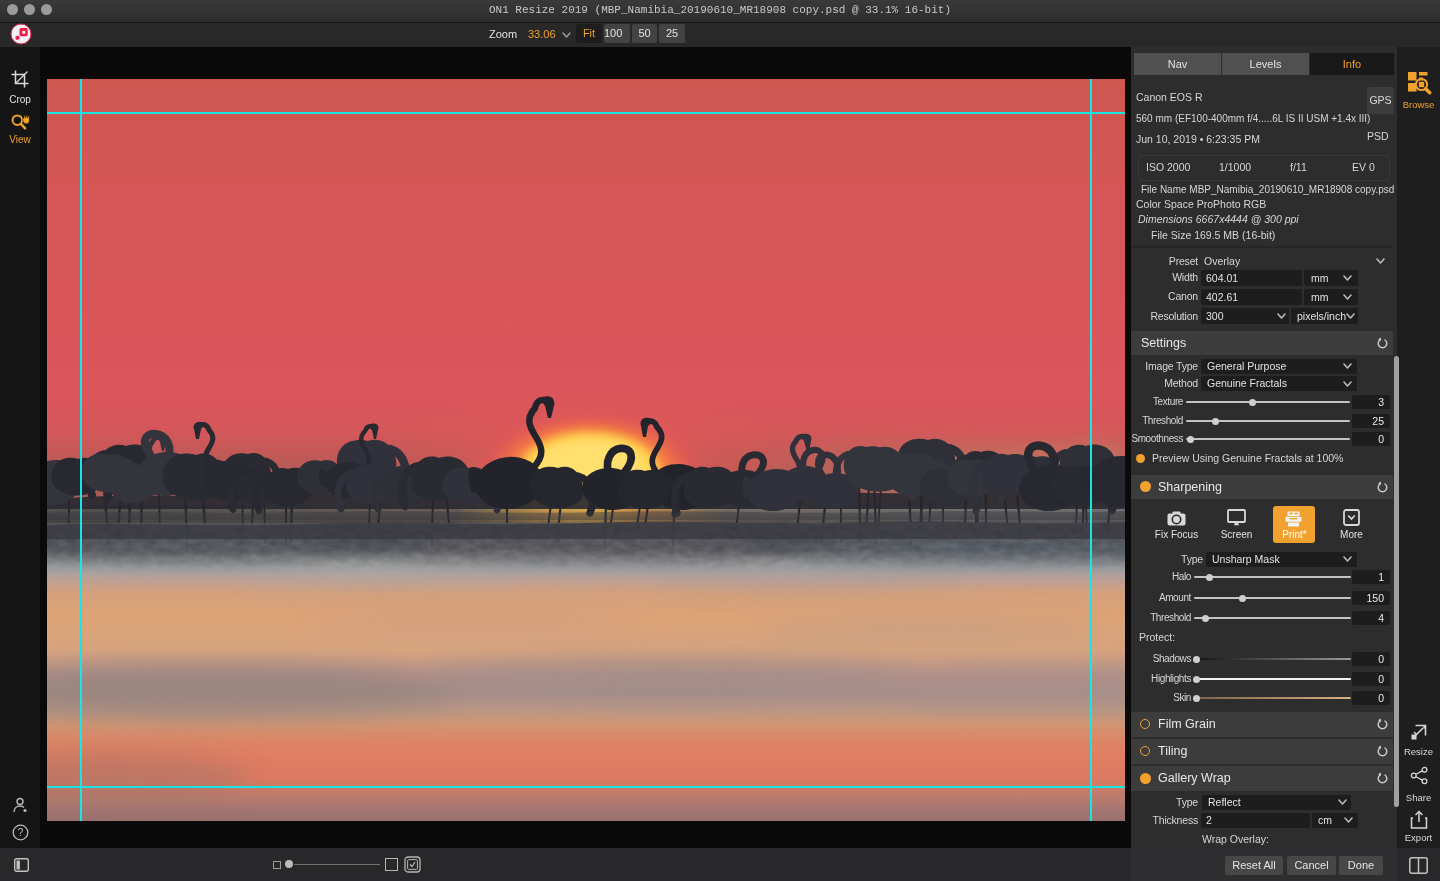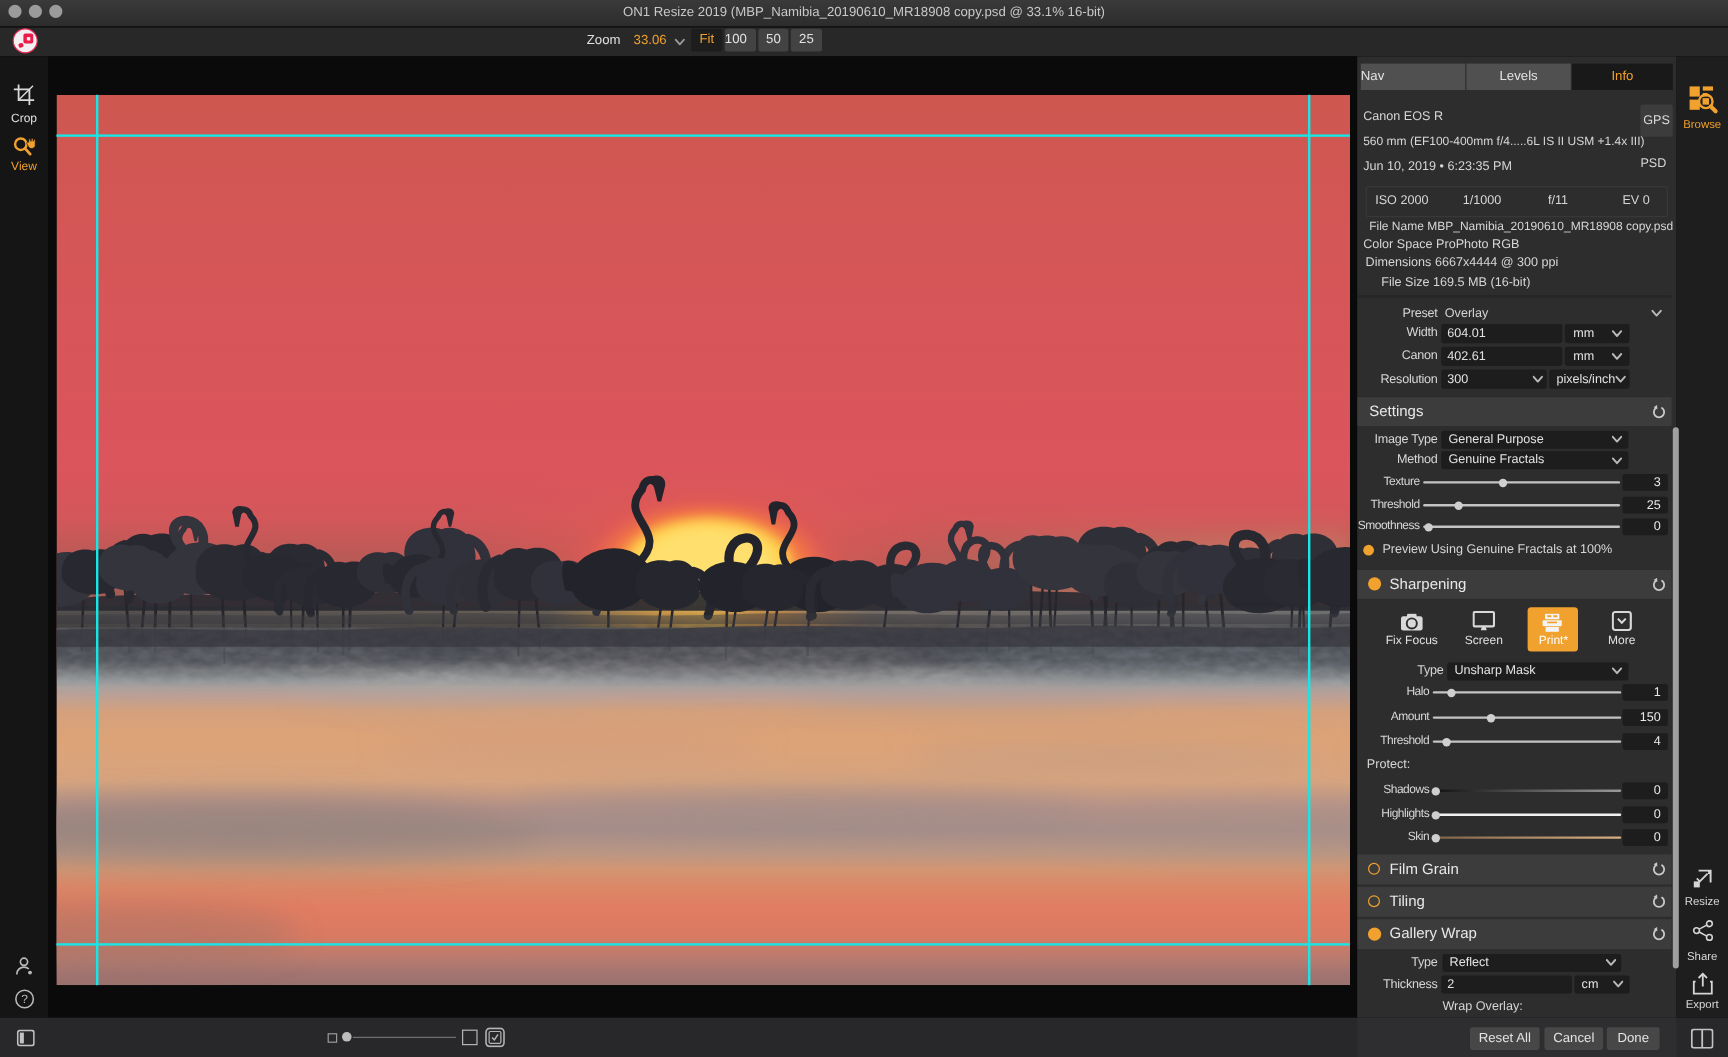--- a/index.html
+++ b/index.html
@@ -10,21 +10,21 @@
 .hdr{position:absolute;left:1131px;width:262px;height:24px;background:#3c3c3d;color:#e8e8e8;font-size:12.5px;}
 .track{position:absolute;height:1.6px;background:#c4c4c4;border-radius:1px;}
 .knob{position:absolute;width:7px;height:7px;border-radius:50%;background:#cfcfcf;}
 .vbox{position:absolute;background:#1d1d1d;border-radius:2px;width:38px;height:14px;color:#e8e8e8;font-size:10.5px;text-align:right;padding-right:6px;line-height:14px;box-sizing:border-box;}
 .slbl{position:absolute;color:#d6d6d6;font-size:10px;line-height:13px;white-space:nowrap;text-align:right;letter-spacing:-0.4px;}
 </style></head><body>
 <div class="abs" style="left:0;top:0;width:1440px;height:22px;background:linear-gradient(#3a3a3a,#2c2c2c);border-bottom:1px solid #161616;"></div>
 <div class="abs" style="left:6.5px;top:3.5px;width:11px;height:11px;border-radius:50%;background:#9b9b9b;"></div>
 <div class="abs" style="left:24.0px;top:3.5px;width:11px;height:11px;border-radius:50%;background:#9b9b9b;"></div>
 <div class="abs" style="left:40.5px;top:3.5px;width:11px;height:11px;border-radius:50%;background:#9b9b9b;"></div>
-<div class="abs" style="left:0;top:4px;width:1440px;text-align:center;color:#c8c8c8;font-size:11px;">ON1 Resize 2019 (MBP_Namibia_20190610_MR18908 copy.psd @ 33.1% 16-bit)</div>
+<div class="abs" style="left:0;top:4px;width:1440px;text-align:center;color:#c8c8c8;font-size:11px;font-family:Liberation Mono, monospace;">ON1 Resize 2019 (MBP_Namibia_20190610_MR18908 copy.psd @ 33.1% 16-bit)</div>
 <div class="abs" style="left:0;top:23px;width:1440px;height:24px;background:#282828;"></div>
 <svg class="abs" style="left:10px;top:23px" width="22" height="22" viewBox="0 0 22 22">
 <circle cx="11" cy="11" r="10" fill="#f2f0f3" stroke="#e42a52" stroke-width="1"></circle>
 <rect x="9.5" y="5" width="8.2" height="8.2" rx="1.6" fill="#ee1c48"></rect>
 <rect x="12.4" y="7.9" width="2.8" height="2.8" fill="#f6f6f8"></rect>
 <rect x="5.5" y="13" width="4" height="3.6" rx="1.2" fill="#ee1c48" transform="rotate(-18 7.5 14.8)"></rect>
 </svg>
 <div class="abs" style="left:489px;top:28px;color:#e0e0e0;font-size:11px;">Zoom</div>
 <div class="abs" style="left:528px;top:28px;color:#f0a12e;font-size:11px;">33.06</div>
 <svg style="position:absolute;left:561.5px;top:31px" width="9" height="8" viewBox="0 0 9 8">
@@ -402,36 +402,36 @@
 </svg>
 <div class="abs" style="left:1397px;top:792px;width:43px;text-align:center;color:#d8d8d8;font-size:9.5px;">Share</div>
 <svg class="abs" style="left:1409px;top:810px" width="20" height="20" viewBox="0 0 20 20">
 <path d="M4 8 H2.5 V18 H17.5 V8 H16" stroke="#d5d5d5" stroke-width="1.5" fill="none"></path>
 <path d="M10 1.5 V12" stroke="#d5d5d5" stroke-width="1.5"></path>
 <path d="M6.5 5 L10 1.5 L13.5 5" stroke="#d5d5d5" stroke-width="1.5" fill="none"></path>
 </svg>
 <div class="abs" style="left:1397px;top:832px;width:43px;text-align:center;color:#d8d8d8;font-size:9.5px;">Export</div>
 <div style="position:absolute;left:1131px;top:47px;width:266px;height:801px;overflow:hidden;background:#2d2d2e;">
     <div style="position:absolute;left:-1131px;top:-47px;width:1440px;height:881px">
-<div class="abs" style="left:1134px;top:53px;width:87px;height:22px;background:#505050;color:#e3e3e3;font-size:11px;text-align:left;line-height:22px;">Nav</div>
+<div class="abs" style="left:1134px;top:53px;width:87px;height:22px;background:#505050;color:#e3e3e3;font-size:11px;text-align:center;line-height:22px;">Nav</div>
 <div class="abs" style="left:1222px;top:53px;width:87px;height:22px;background:#505050;color:#e3e3e3;font-size:11px;text-align:center;line-height:22px;">Levels</div>
 <div class="abs" style="left:1310px;top:53px;width:84px;height:22px;background:#191919;color:#f0a12e;font-size:11px;text-align:center;line-height:22px;">Info</div>
 <div class="lbl" style="left:1136px;top:91px;">Canon EOS R</div>
 <div class="abs" style="left:1367px;top:87px;width:27px;height:27px;background:#3c3c3c;border-radius:2px;color:#dadada;font-size:10.5px;text-align:center;line-height:27px;">GPS</div>
 <div class="lbl" style="left:1136px;top:112px;font-size:10px;">560 mm (EF100-400mm f/4.....6L IS II USM +1.4x III)</div>
 <div class="lbl" style="left:1136px;top:133px;">Jun 10, 2019 • 6:23:35 PM</div>
 <div class="lbl" style="left:1367px;top:130px;">PSD</div>
 <div class="abs" style="left:1138px;top:155px;width:250px;height:24px;border:1px solid #38383a;border-radius:2px;"></div>
 <div class="lbl" style="left:1146px;top:161px;">ISO 2000</div>
 <div class="lbl" style="left:1219px;top:161px;">1/1000</div>
 <div class="lbl" style="left:1290px;top:161px;">f/11</div>
 <div class="lbl" style="left:1352px;top:161px;">EV 0</div>
 <div class="lbl" style="left:1141px;top:183px;font-size:10px;">File Name MBP_Namibia_20190610_MR18908 copy.psd</div>
 <div class="lbl" style="left:1136px;top:198px;">Color Space ProPhoto RGB</div>
-<div class="lbl" style="left:1138px;top:213px;">Dimensions 6667x4444 @ 300 ppi</div>
+<div class="lbl" style="left:1138px;top:213px;font-style:italic;">Dimensions 6667x4444 @ 300 ppi</div>
 <div class="lbl" style="left:1151px;top:229px;">File Size 169.5 MB (16-bit)</div>
 <div class="abs" style="left:1131px;top:246px;width:262px;height:2px;background:#262627;"></div>
 <div class="rlbl" style="left:1100px;top:255px;width:98px;">Preset</div>
 <div class="lbl" style="left:1204px;top:255px;">Overlay</div>
 <svg style="position:absolute;left:1375.5px;top:257px" width="9" height="8" viewBox="0 0 9 8">
         <path d="M1 2 L4.5 6 L8 2" stroke="#b9b9b9" stroke-width="1.6" fill="none" stroke-linecap="round" stroke-linejoin="round"></path>
       </svg>
 <div class="rlbl" style="left:1100px;top:271px;width:98px;">Width</div>
 <div class="inp" style="left:1201px;top:270px;width:101px;height:16px;">604.01</div>
 <div class="dd" style="left:1304px;top:270px;width:54px;height:16px;line-height:16px;padding-left:7px;">mm</div>

